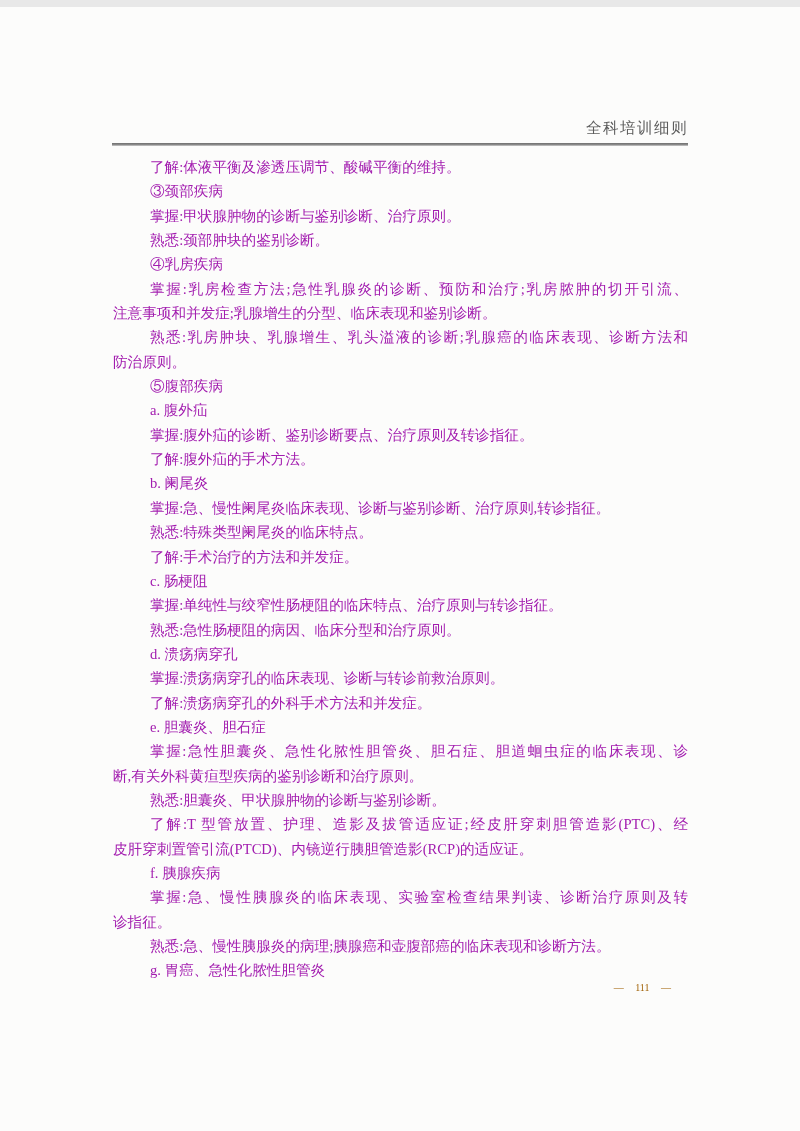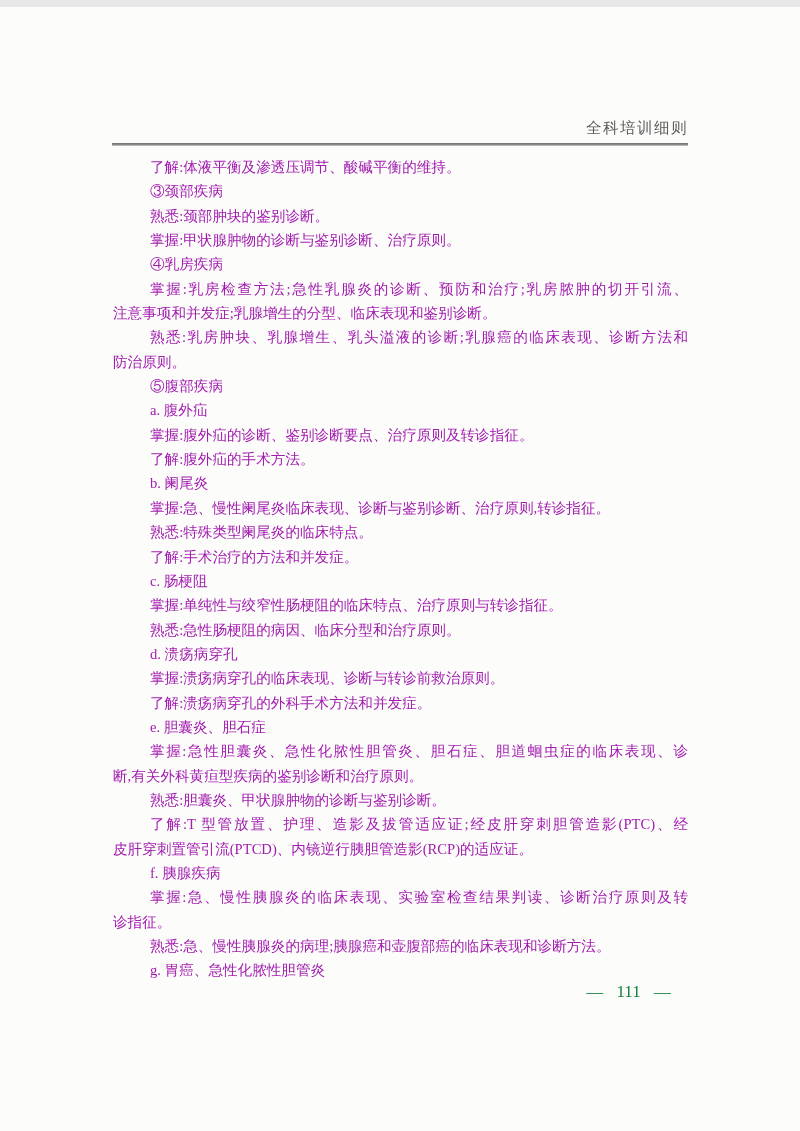--- a/index.html
+++ b/index.html
@@ -55,44 +55,44 @@
   .text-line.full {
     text-align: justify;
     text-align-last: justify;
   }
   .page-number {
     position: absolute;
     top: 975px;
     left: 113px;
     width: 558px;
     text-align: right;
-    font-size: 17px;
-    color: #15803d;
+    font-size: 10px;
+    color: #a16207;
     word-spacing: 9px;
     line-height: 1.2;
   }
 </style>
 </head>
 <body>
 
 <div class="page">
 
   <div class="running-head">全科培训细则</div>
 
   <div class="header-rule"></div>
 
   <div class="body-text">
 
       <div class="text-line indent">了解:体液平衡及渗透压调节、酸碱平衡的维持。</div>
 
       <div class="text-line indent">③颈部疾病</div>
 
+      <div class="text-line indent">掌握:甲状腺肿物的诊断与鉴别诊断、治疗原则。</div>
+
       <div class="text-line indent">熟悉:颈部肿块的鉴别诊断。</div>
-
-      <div class="text-line indent">掌握:甲状腺肿物的诊断与鉴别诊断、治疗原则。</div>
 
       <div class="text-line indent">④乳房疾病</div>
 
       <div class="text-line indent full">掌握:乳房检查方法;急性乳腺炎的诊断、预防和治疗;乳房脓肿的切开引流、</div>
 
       <div class="text-line">注意事项和并发症;乳腺增生的分型、临床表现和鉴别诊断。</div>
 
       <div class="text-line indent full">熟悉:乳房肿块、乳腺增生、乳头溢液的诊断;乳腺癌的临床表现、诊断方法和</div>
 
       <div class="text-line">防治原则。</div>

